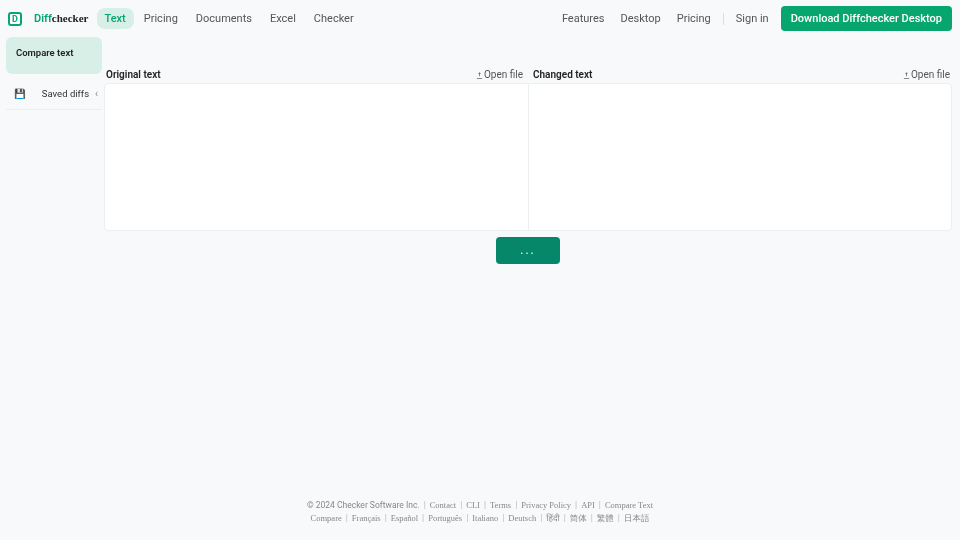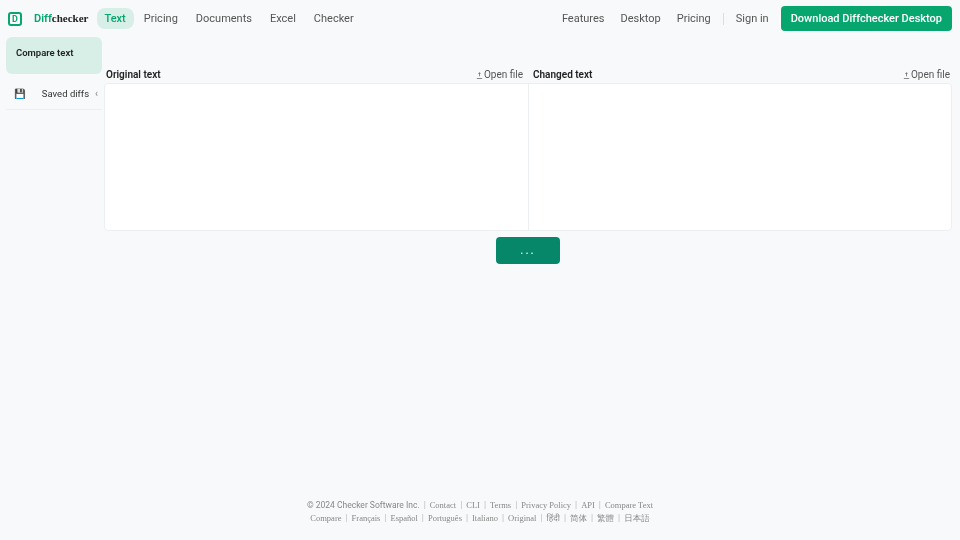--- a/index.html
+++ b/index.html
@@ -265,21 +265,21 @@
     <a>Compare</a>
     <span class="sep">|</span>
     <a>Français</a>
     <span class="sep">|</span>
     <a>Español</a>
     <span class="sep">|</span>
     <a>Português</a>
     <span class="sep">|</span>
     <a>Italiano</a>
     <span class="sep">|</span>
-    <a>Original</a>
+    <a>Deutsch</a>
     <span class="sep">|</span>
     <a>हिंदी</a>
     <span class="sep">|</span>
     <a>简体</a>
     <span class="sep">|</span>
     <a>繁體</a>
     <span class="sep">|</span>
     <a>日本語</a>
   </div>
 </div>

